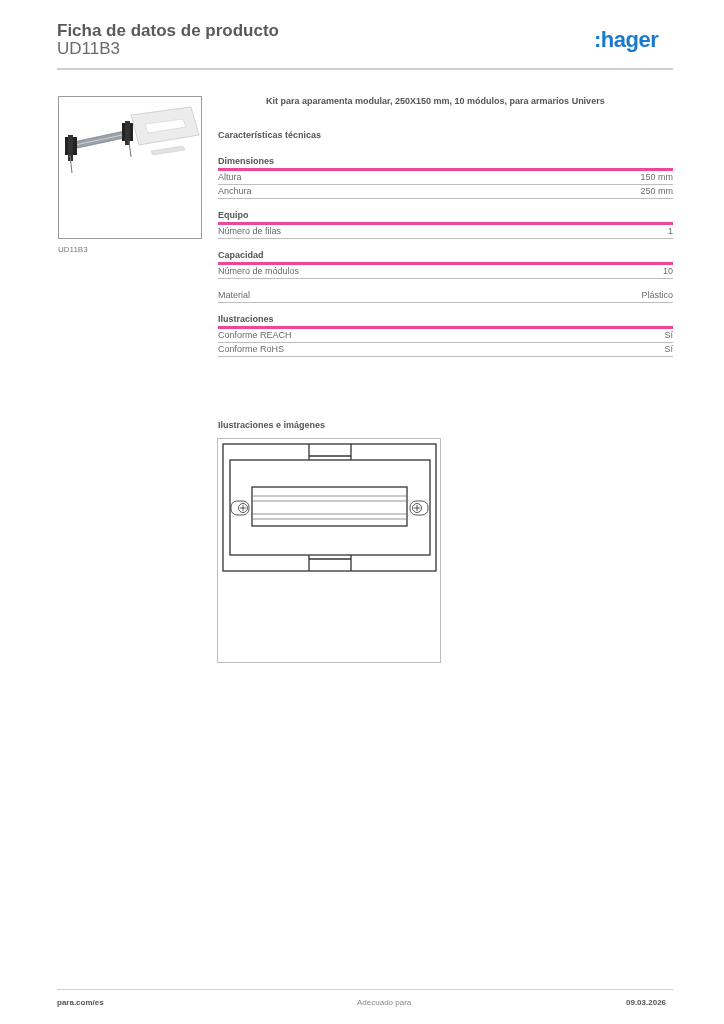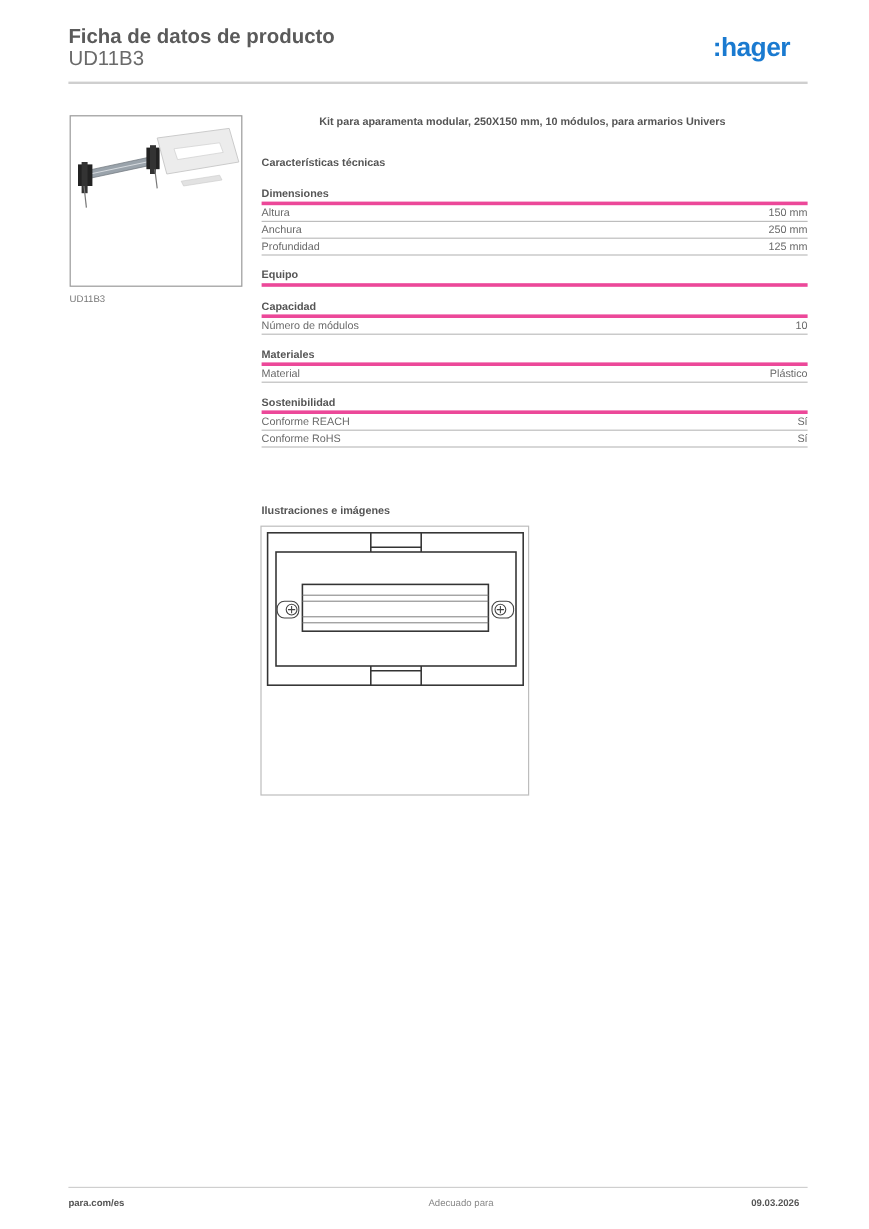--- a/index.html
+++ b/index.html
@@ -61,44 +61,43 @@
   <div class="group">
     <div class="group-title">Dimensiones</div>
     <div class="row">
       <span>Altura</span>
       <span>150 mm</span>
     </div>
     <div class="row">
       <span>Anchura</span>
       <span>250 mm</span>
     </div>
-    <div class="row">
-      <span>Profundidad</span>
-      <span>125 mm</span>
-    </div>
   </div>
   <div class="group">
     <div class="group-title">Equipo</div>
+    <div class="row">
+      <span>Número de filas</span>
+      <span>1</span>
+    </div>
   </div>
   <div class="group">
     <div class="group-title">Capacidad</div>
     <div class="row">
       <span>Número de módulos</span>
       <span>10</span>
     </div>
   </div>
   <div class="group">
-    <div class="group-title">Materiales</div>
     <div class="row">
       <span>Material</span>
       <span>Plástico</span>
     </div>
   </div>
   <div class="group">
-    <div class="group-title">Sostenibilidad</div>
+    <div class="group-title">Ilustraciones</div>
     <div class="row">
       <span>Conforme REACH</span>
       <span>Sí</span>
     </div>
     <div class="row">
       <span>Conforme RoHS</span>
       <span>Sí</span>
     </div>
   </div>
 </div>

